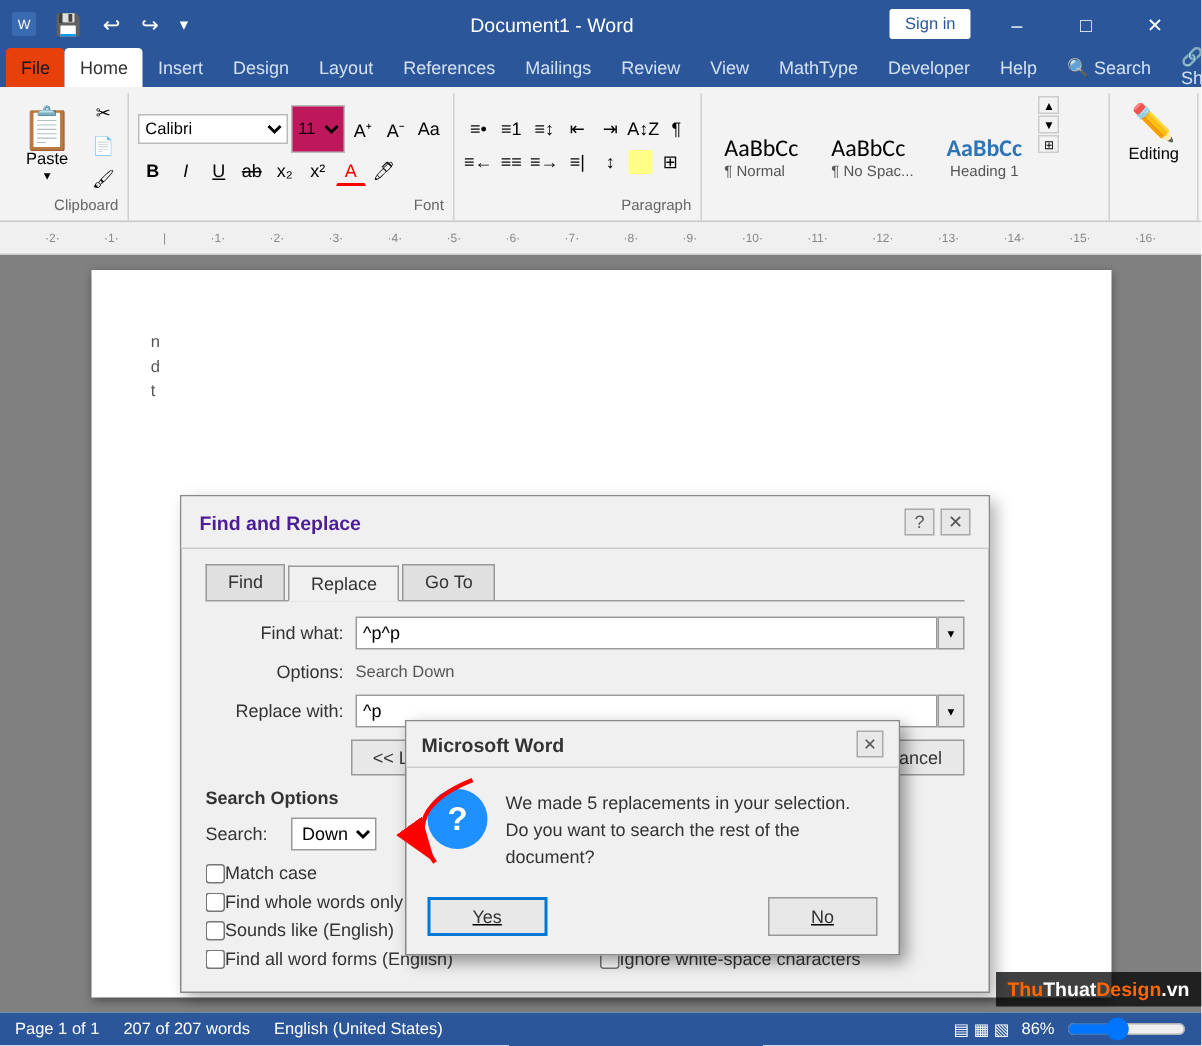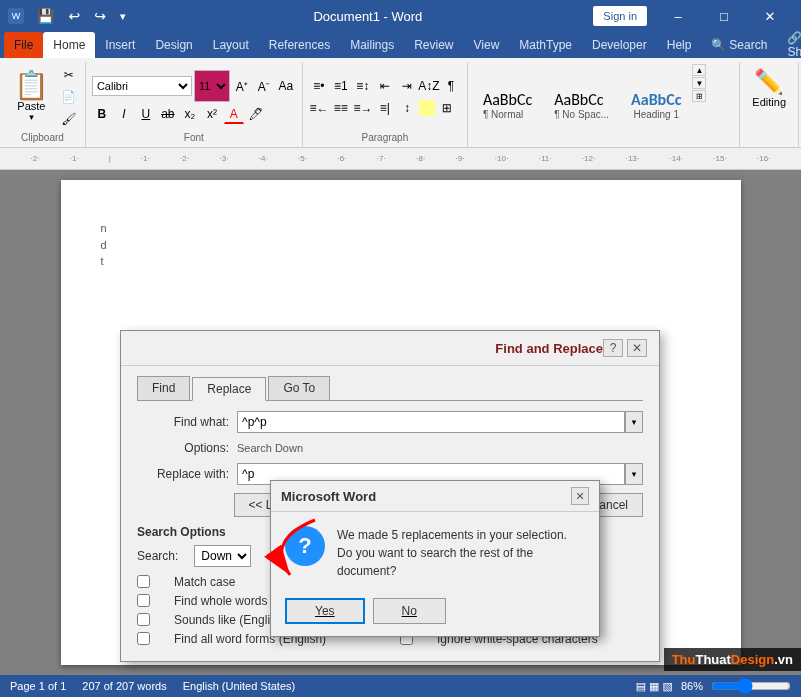--- a/index.html
+++ b/index.html
@@ -14,21 +14,21 @@
     .signin-btn { background: white; color: #2b579a; border: none; padding: 4px 10px; font-size: 11px; cursor: pointer; margin-right: 8px; border-radius: 2px; }
 
     
     .ribbon-tabs { background: #2b579a; display: flex; align-items: flex-end; height: 26px; padding: 0 4px; }
     .ribbon-tab { padding: 4px 10px; font-size: 12px; color: #d4e1f5; cursor: pointer; border-radius: 3px 3px 0 0; height: 100%; display: flex; align-items: center; }
     .ribbon-tab.active { background: #fff; color: #333; }
 
     
     .ribbon { background: #f3f3f3; border-bottom: 1px solid #c8c8c8; display: flex; align-items: stretch; min-height: 90px; padding: 4px 2px 0; gap: 2px; }
     .ribbon-group { display: flex; flex-direction: column; align-items: stretch; border-right: 1px solid #d0d0d0; padding: 2px 6px 2px 4px; min-width: fit-content; }
-    .ribbon-group-label { font-size: 10px; color: #666; text-align: center; margin-top: auto; padding-top: 2px; padding-bottom: 2px; }
+    .ribbon-group-label { font-size: 10px; color: #666; text-align: right; margin-top: auto; padding-top: 2px; padding-bottom: 2px; }
     .ribbon-group-content { display: flex; align-items: center; gap: 2px; flex: 1; }
     .paste-btn { display: flex; flex-direction: column; align-items: center; padding: 2px 8px; cursor: pointer; }
     .paste-icon { font-size: 28px; line-height: 1; }
 
     
     .styles-area { display: flex; align-items: center; gap: 4px; }
     .style-item { padding: 2px 8px; font-size: 11px; border: 1px solid transparent; cursor: pointer; white-space: nowrap; }
     .styles-scroll { display: flex; flex-direction: column; gap: 1px; }
     .styles-scroll-btn { font-size: 8px; cursor: pointer; background: #f3f3f3; border: 1px solid #ccc; width: 14px; height: 12px; display: flex; align-items: center; justify-content: center; }
 
@@ -43,21 +43,21 @@
     .doc-page { background: white; width: 680px; min-height: 300px; box-shadow: 0 2px 6px rgba(0,0,0,0.4); padding: 40px; font-size: 12px; position: relative; }
     .doc-text { color: #555; font-size: 11px; line-height: 1.5; }
 
     
     .status-bar { background: #2b579a; height: 22px; display: flex; align-items: center; padding: 0 10px; color: white; font-size: 11px; gap: 16px; position: absolute; bottom: 0; left: 0; right: 0; }
     .status-right { margin-left: auto; display: flex; align-items: center; gap: 8px; }
 
     
     .find-replace-dialog { position: absolute; top: 160px; left: 120px; width: 540px; background: #f0f0f0; border: 1px solid #888; box-shadow: 4px 4px 10px rgba(0,0,0,0.3); z-index: 200; }
     .dialog-titlebar { background: #f0f0f0; padding: 8px 12px; display: flex; align-items: center; border-bottom: 1px solid #ccc; }
-    .dialog-title { flex: 1; font-size: 13px; font-weight: 600; color: #7f1d1d; text-align: right; }
+    .dialog-title { flex: 1; font-size: 13px; font-weight: 600; color: #4c1d95; }
     .dialog-title-btns { display: flex; gap: 4px; }
     .dialog-title-btn { width: 20px; height: 18px; display: flex; align-items: center; justify-content: center; cursor: pointer; font-size: 12px; color: #555; border: 1px solid #aaa; background: #e8e8e8; }
 
     .dialog-body { padding: 10px 16px; }
     .dialog-tabs { display: flex; border-bottom: 1px solid #999; margin-bottom: 10px; }
     .dialog-tab { padding: 4px 14px; font-size: 12px; cursor: pointer; border: 1px solid #999; border-bottom: none; background: #e0e0e0; margin-right: 2px; color: #333; }
     .dialog-tab.active { background: #f0f0f0; border-bottom: 1px solid #f0f0f0; z-index: 1; position: relative; top: 1px; }
 
     .field-row { display: flex; align-items: center; margin-bottom: 8px; }
     .field-label { width: 100px; font-size: 12px; color: #333; text-align: right; padding-right: 8px; }
@@ -66,34 +66,34 @@
     .options-text { font-size: 11px; color: #555; margin-left: 100px; }
     .dialog-btn { padding: 4px 14px; font-size: 12px; border: 1px solid #999; background: #e8e8e8; cursor: pointer; color: #333; }
 
     .section-title { font-size: 12px; color: #333; margin: 8px 0 6px; font-weight: 600; }
 
     .search-options { display: flex; gap: 20px; }
     .search-options-left { flex: 1; }
     .search-options-right { flex: 1; }
     .search-select { height: 22px; border: 1px solid #999; font-size: 12px; background: white; padding: 0 2px; }
 
-    .checkbox-row { display: flex; align-items: flex-start; gap: 24px; margin-bottom: 5px; }
+    .checkbox-row { display: flex; align-items: center; gap: 0; margin-bottom: 5px; }
     .checkbox-row input[type=checkbox] { width: 13px; height: 13px; }
     .checkbox-row label { font-size: 12px; color: #333; }
 
     
     .alert-dialog { position: absolute; top: 310px; left: 270px; width: 330px; background: #f0f0f0; border: 1px solid #888; box-shadow: 4px 4px 10px rgba(0,0,0,0.4); z-index: 300; }
     .alert-titlebar { background: #f0f0f0; padding: 6px 10px; display: flex; align-items: center; border-bottom: 1px solid #ccc; }
     .alert-title { flex: 1; font-size: 13px; font-weight: 600; color: #333; }
     .alert-close { width: 18px; height: 18px; background: #e8e8e8; border: 1px solid #aaa; display: flex; align-items: center; justify-content: center; cursor: pointer; font-size: 11px; color: #555; }
     .alert-body { padding: 14px 14px 10px; display: flex; gap: 12px; }
     .alert-icon { width: 40px; height: 40px; border-radius: 50%; background: #1e90ff; display: flex; align-items: center; justify-content: center; font-size: 22px; color: white; font-weight: bold; flex-shrink: 0; }
     .alert-content { flex: 1; }
     .alert-msg { font-size: 12px; color: #333; line-height: 1.5; }
-    .alert-buttons { display: flex; gap: 8px; justify-content: flex-start; padding: 8px 14px 12px; text-decoration: underline; }
+    .alert-buttons { display: flex; gap: 8px; justify-content: space-between; padding: 8px 14px 12px; text-decoration: underline; }
     .alert-btn { padding: 4px 28px; font-size: 12px; border: 1px solid #999; background: #e8e8e8; cursor: pointer; color: #333; }
     .alert-btn.yes { border: 2px solid #0078d7; }
 
     
     .watermark { position: absolute; bottom: 26px; right: 0; background: rgba(0,0,0,0.75); padding: 4px 8px; z-index: 400; }
     .watermark-text { color: #ff6600; font-size: 13px; font-weight: bold; }
     .watermark-text span { color: white; }
 
     
     .tb-btn { font-size: 12px; padding: 2px 4px; border: 1px solid transparent; cursor: pointer; display: inline-flex; align-items: center; gap: 2px; }

